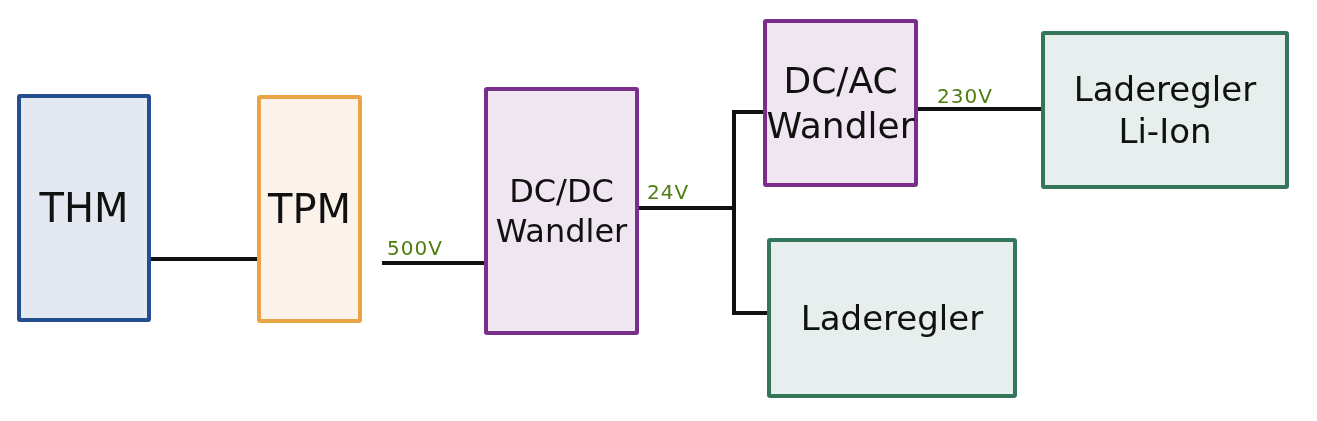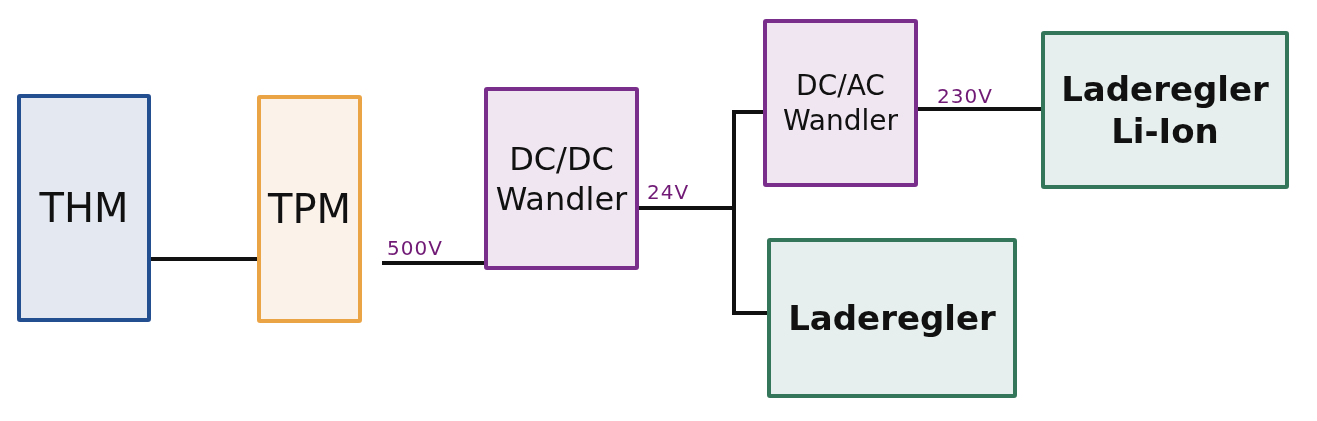--- a/index.html
+++ b/index.html
@@ -5,27 +5,27 @@
   html, body { margin: 0; padding: 0; background: #ffffff; }
   body { width: 1317px; height: 421px; position: relative; overflow: hidden;
          font-family: "DejaVu Sans", sans-serif; color: #111; }
   .box { position: absolute; box-sizing: border-box; border-width: 4px; border-style: solid;
          border-radius: 3px; display: flex; flex-direction: column; align-items: center;
          justify-content: center; text-align: center; }
   .box span { display: block; line-height: 1.25; }
   .blue { border-color: #234e8f; background: #e4e9f1; }
   .orange { border-color: #eba445; background: #fbf2ea; }
   .purple { border-color: #7a2e8c; background: #efe6f1; }
-  .green { border-color: #347659; background: #e6efed; font-weight: bold; }
+  .green { border-color: #347659; background: #e6efed; }
   .line { position: absolute; background: #111; }
-  .vlabel { position: absolute; font-size: 20px; letter-spacing: 1px; color: #701a75; }
+  .vlabel { position: absolute; font-size: 20px; letter-spacing: 1px; color: #4d7c0f; }
   #thm { left: 17px; top: 94px; width: 134px; height: 228px; font-size: 40px; }
   #tpm { left: 257px; top: 95px; width: 105px; height: 228px; font-size: 40px; }
-  #dcdc { left: 484px; top: 87px; width: 155px; height: 183px; font-size: 32px; }
-  #dcac { left: 763px; top: 19px; width: 155px; height: 168px; font-size: 28px; }
+  #dcdc { left: 484px; top: 87px; width: 155px; height: 248px; font-size: 32px; }
+  #dcac { left: 763px; top: 19px; width: 155px; height: 168px; font-size: 36px; }
   #lilon { left: 1041px; top: 31px; width: 248px; height: 158px; font-size: 34px; }
   #lipo { left: 767px; top: 238px; width: 250px; height: 160px; font-size: 34px; }
 </style>
 </head>
 <body>
 
 <div class="line" style="left:150px;top:257px;width:108px;height:4px;"></div>
 <div class="line" style="left:382px;top:261px;width:103px;height:4px;"></div>
 <div class="line" style="left:638px;top:206px;width:96px;height:4px;"></div>
 <div class="line" style="left:732px;top:110px;width:4px;height:205px;"></div>

